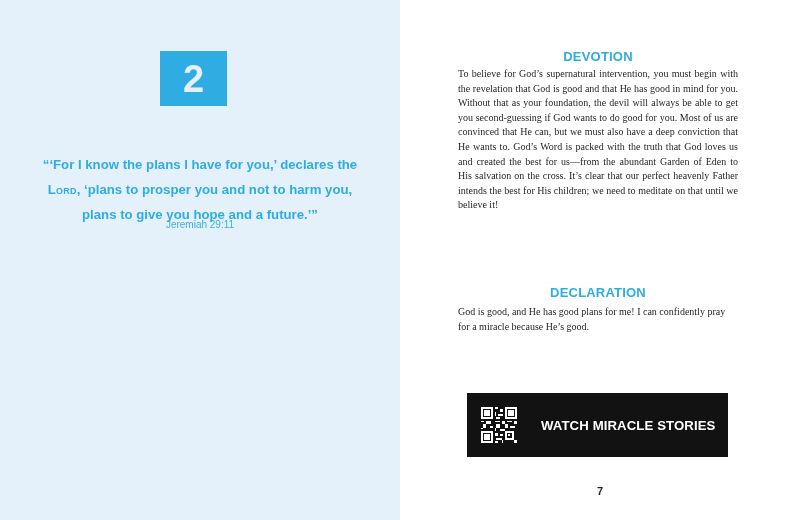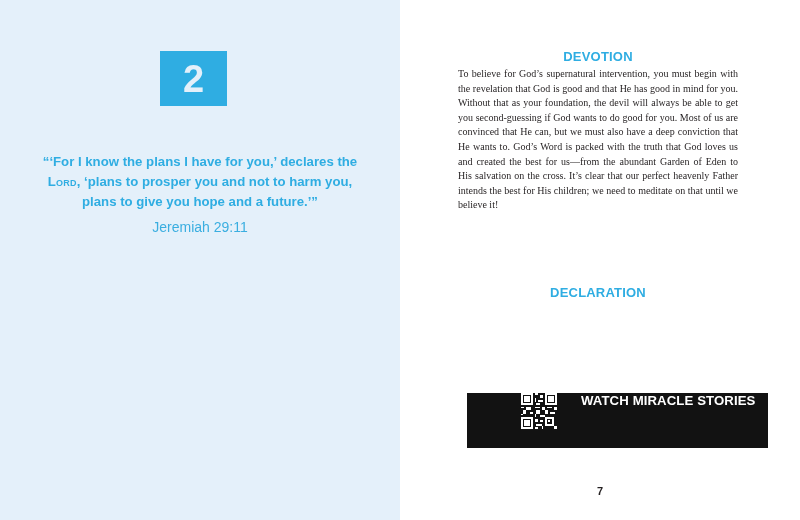--- a/index.html
+++ b/index.html
@@ -6,37 +6,37 @@
   body { width: 800px; height: 520px; position: relative; overflow: hidden; background: #ffffff; }
   .spread { position: absolute; left: 0; top: 0; width: 800px; height: 520px; }
   .page-left { position: absolute; left: 0; top: 0; width: 400px; height: 520px; background: #e4f0fa; }
   .page-right { position: absolute; left: 400px; top: 0; width: 400px; height: 520px; background: #ffffff; }
 
   .day-box { position: absolute; left: 160px; top: 51px; width: 67px; height: 55px; background: #2fade2;
     display: flex; align-items: center; justify-content: center; }
   .day-num { font-family: "Liberation Sans", sans-serif; font-weight: bold; font-size: 38px; color: #e4f0fa; line-height: 1; }
 
   .verse { position: absolute; left: 40px; top: 152px; width: 320px; text-align: center;
-    font-family: "Liberation Sans", sans-serif; font-weight: bold; font-size: 13.2px; line-height: 20px; color: #2fade2; }
+    font-family: "Liberation Sans", sans-serif; font-weight: bold; font-size: 13.2px; line-height: 25px; color: #2fade2; }
   .verse .sc { font-size: 10px; letter-spacing: 0.2px; }
   .verse-ref { position: absolute; left: 40px; top: 219px; width: 320px; text-align: center;
-    font-family: "Liberation Sans", sans-serif; font-size: 14px; color: #3aaee0; }
+    font-family: "Liberation Sans", sans-serif; font-size: 10px; color: #3aaee0; }
 
   .heading { position: absolute; left: 58px; width: 280px; text-align: center;
     font-family: "Liberation Sans", sans-serif; font-weight: bold; font-size: 13px; color: #2fade2; letter-spacing: 0.2px; }
   .h-devotion { top: 49px; }
   .h-declaration { top: 285px; text-align: center; }
 
   .body-text { position: absolute; left: 58px; width: 280px; text-align: justify;
     font-family: "Liberation Serif", serif; font-size: 10px; line-height: 14.6px; color: #231f20; }
   .t-devotion { top: 67px; }
   .t-declaration { top: 305px; text-align: left; }
 
-  .watch-banner { position: absolute; left: 67px; top: 393px; width: 261px; height: 55px; background: #121212;
-    display: flex; align-items: flex-start; cursor: pointer; padding-left: 40px; }
+  .watch-banner { position: absolute; left: 67px; top: 393px; width: 261px; height: 64px; background: #121212;
+    display: flex; align-items: center; cursor: pointer; }
   .qr { width: 36px; height: 36px; margin-left: 14px; }
   .watch-label { margin-left: 24px; font-family: "Liberation Sans", sans-serif; font-weight: bold; font-size: 13.2px;
     color: #ffffff; letter-spacing: 0.1px; }
 
   .page-number { position: absolute; left: 190px; top: 485px; width: 20px; text-align: center;
     font-family: "Liberation Sans", sans-serif; font-weight: bold; font-size: 11px; color: #231f20; }
 </style>
 </head>
 <body>
 
@@ -50,20 +50,21 @@
     <div class="verse"><span>“‘For I know the plans I have for you,’ declares the </span><span class="sc" style="font-variant: small-caps; font-size: 13.2px;"><span>Lord</span></span><span>, ‘plans to prosper you and not to harm you, plans to give you hope and a future.’”</span></div>
 
     <div class="verse-ref">Jeremiah 29:11</div>
   </div>
 
   <div class="page-right">
     <div class="heading h-devotion">DEVOTION</div>
     <div class="body-text t-devotion">To believe for God’s supernatural intervention, you must begin with the revelation that God is good and that He has good in mind for you. Without that as your foundation, the devil will always be able to get you second-guessing if God wants to do good for you. Most of us are convinced that He can, but we must also have a deep conviction that He wants to. God’s Word is packed with the truth that God loves us and created the best for us—from the abundant Garden of Eden to His salvation on the cross. It’s clear that our perfect heavenly Father intends the best for His children; we need to meditate on that until we believe it!</div>
 
     <div class="heading h-declaration">DECLARATION</div>
+    <div class="body-text t-declaration">God is good, and He has good plans for me! I can confidently pray for a miracle because He’s good.</div>
 
     <div class="watch-banner">
       <svg class="qr" viewBox="0 0 21 21" shape-rendering="crispEdges">
         <rect x="0" y="0" width="21" height="21" fill="#121212"></rect>
         <g fill="#ffffff">
           <rect x="0" y="0" width="7" height="7"></rect>
             <rect x="1" y="1" width="5" height="5" fill="#121212"></rect>
             <rect x="2" y="2" width="3" height="3"></rect>
           <rect x="14" y="0" width="7" height="7"></rect>
             <rect x="15" y="1" width="5" height="5" fill="#121212"></rect>

